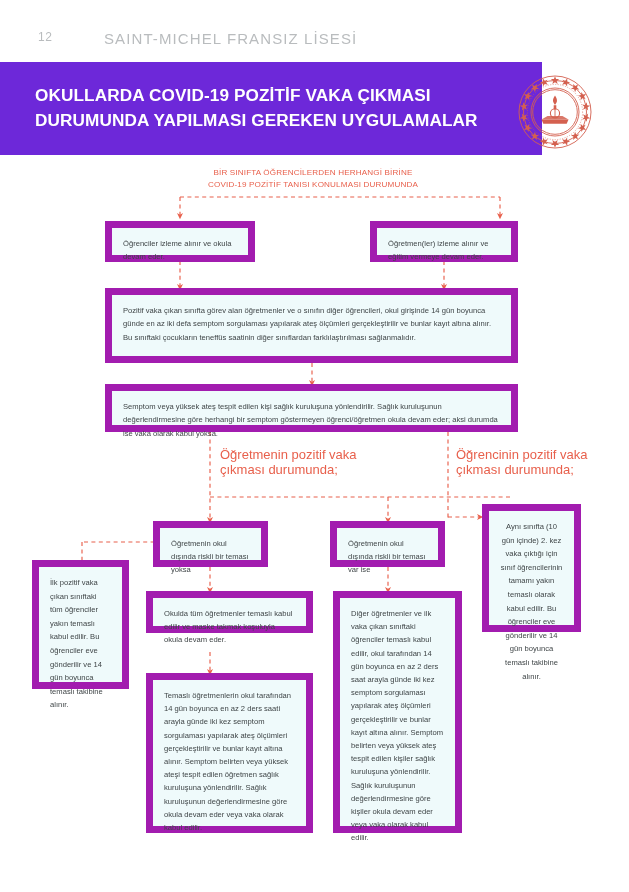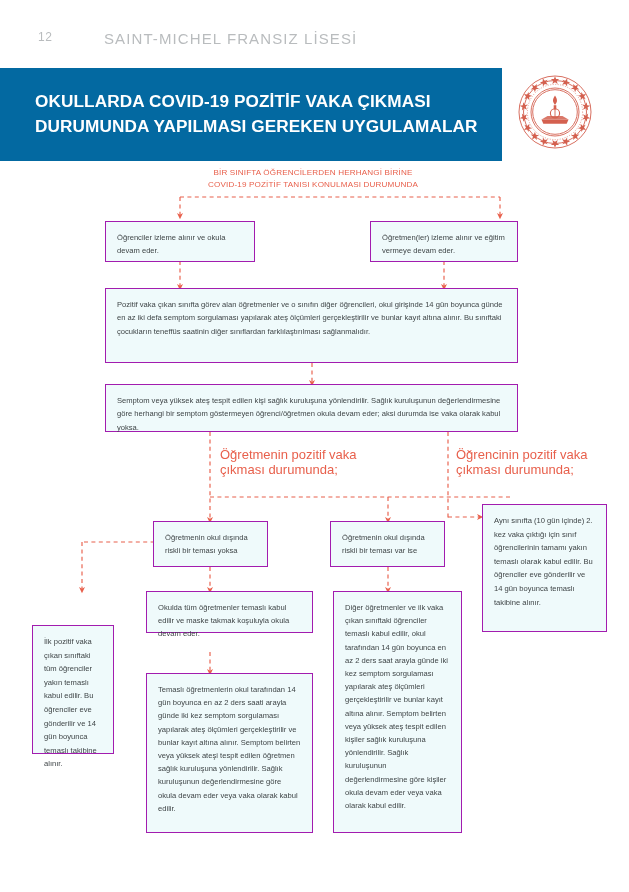--- a/index.html
+++ b/index.html
@@ -12,38 +12,38 @@
     -webkit-font-smoothing:antialiased;
   }
   .page{position:absolute;left:0;top:0;width:629px;height:892px;}
 
   
   .runhead{position:absolute;left:0;top:28px;width:629px;height:20px;}
   .runhead .pgnum{position:absolute;left:38px;top:2px;font-size:12px;color:#b9bcbe;letter-spacing:.5px;}
   .runhead .school{position:absolute;left:104px;top:2px;font-size:15px;color:#b9bcbe;letter-spacing:1.1px;}
 
   
-  .banner{position:absolute;left:0;top:68px;width:502px;height:93px;background:#0369a1;}
+  .banner{position:absolute;left:0;top:62px;width:542px;height:93px;background:#6d28d9;}
   .banner h1{
     margin:0;position:absolute;left:35px;top:21px;width:452px;
     font-size:17.2px;line-height:25px;font-weight:bold;color:#ffffff;letter-spacing:.1px;
   }
   .banner h1 .l2{display:block;}
 
   
   .emblem{position:absolute;left:516px;top:73px;width:78px;height:78px;}
   .emblem svg{display:block;}
 
   
   .flow{position:absolute;left:0;top:0;width:629px;height:892px;text-decoration:underline;}
   .flow svg.lines{position:absolute;left:0;top:0;width:629px;height:892px;pointer-events:none;}
 
   .tbox{
     position:absolute;box-sizing:border-box;
-    background:#effafb;border:1px solid #a21caf;
+    background:#effafb;border:7px solid #a21caf;
     color:#3f4547;font-size:7.6px;line-height:13.2px;
     padding:9px 11px 8px 11px;
   }
   .tbox.wide{font-size:7.6px;line-height:13.4px;}
   .tbox.narrow{line-height:13.6px;}
 
   .redlabel{position:absolute;color:#e8604c;font-size:13px;line-height:15px;}
   .topcap{position:absolute;color:#e8604c;font-size:8.1px;line-height:12.4px;text-align:center;letter-spacing:.15px;font-weight:normal;}
 </style>
 </head>
@@ -164,27 +164,27 @@
 
     <div class="tbox wide" style="left:105px;top:384px;width:413px;height:48px;">Semptom veya yüksek ateş tespit edilen kişi sağlık kuruluşuna yönlendirilir. Sağlık kuruluşunun değerlendirmesine göre herhangi bir semptom göstermeyen öğrenci/öğretmen okula devam eder; aksi durumda ise vaka olarak kabul yoksa.</div>
 
     <div class="redlabel" style="left:220px;top:447px;width:150px;">
       <span>Öğretmenin pozitif vaka çıkması durumunda;</span>
     </div>
     <div class="redlabel" style="left:456px;top:447px;width:150px;">
       <span>Öğrencinin pozitif vaka çıkması durumunda;</span>
     </div>
 
-    <div class="tbox narrow" style="left:482px;top:504px;width:125px;height:128px;">Aynı sınıfta (10 gün içinde) 2. kez vaka çıktığı için sınıf öğrencilerinin tamamı yakın temaslı olarak kabul edilir. Bu öğrenciler eve gönderilir ve 14 gün boyunca temaslı takibine alınır.</div>
+    <div class="tbox narrow" style="left:482px;top:504px;width:99px;height:128px;text-align:center;">Aynı sınıfta (10 gün içinde) 2. kez vaka çıktığı için sınıf öğrencilerinin tamamı yakın temaslı olarak kabul edilir. Bu öğrenciler eve gönderilir ve 14 gün boyunca temaslı takibine alınır.</div>
 
     <div class="tbox" style="left:153px;top:521px;width:115px;height:46px;">Öğretmenin okul dışında riskli bir teması yoksa</div>
 
     <div class="tbox" style="left:330px;top:521px;width:115px;height:46px;">Öğretmenin okul dışında riskli bir teması var ise</div>
 
-    <div class="tbox narrow" style="left:32px;top:625px;width:82px;height:129px;">İlk pozitif vaka çıkan sınıftaki tüm öğrenciler yakın temaslı kabul edilir. Bu öğrenciler eve gönderilir ve 14 gün boyunca temaslı takibine alınır.</div>
+    <div class="tbox narrow" style="left:32px;top:560px;width:97px;height:129px;">İlk pozitif vaka çıkan sınıftaki tüm öğrenciler yakın temaslı kabul edilir. Bu öğrenciler eve gönderilir ve 14 gün boyunca temaslı takibine alınır.</div>
 
     <div class="tbox" style="left:146px;top:591px;width:167px;height:42px;">Okulda tüm öğretmenler temaslı kabul edilir ve maske takmak koşuluyla okula devam eder.</div>
 
     <div class="tbox" style="left:146px;top:673px;width:167px;height:160px;">Temaslı öğretmenlerin okul tarafından 14 gün boyunca en az 2 ders saati arayla günde iki kez semptom sorgulaması yapılarak ateş ölçümleri gerçekleştirilir ve bunlar kayıt altına alınır. Semptom belirten veya yüksek ateşi tespit edilen öğretmen sağlık kuruluşuna yönlendirilir. Sağlık kuruluşunun değerlendirmesine göre okula devam eder veya vaka olarak kabul edilir.</div>
 
     <div class="tbox" style="left:333px;top:591px;width:129px;height:242px;">Diğer öğretmenler ve ilk vaka çıkan sınıftaki öğrenciler temaslı kabul edilir, okul tarafından 14 gün boyunca en az 2 ders saat arayla günde iki kez semptom sorgulaması yapılarak ateş ölçümleri gerçekleştirilir ve bunlar kayıt altına alınır. Semptom belirten veya yüksek ateş tespit edilen kişiler sağlık kuruluşuna yönlendirilir. Sağlık kuruluşunun değerlendirmesine göre kişiler okula devam eder veya vaka olarak kabul edilir.</div>
 
   </div>
 </div>
 

